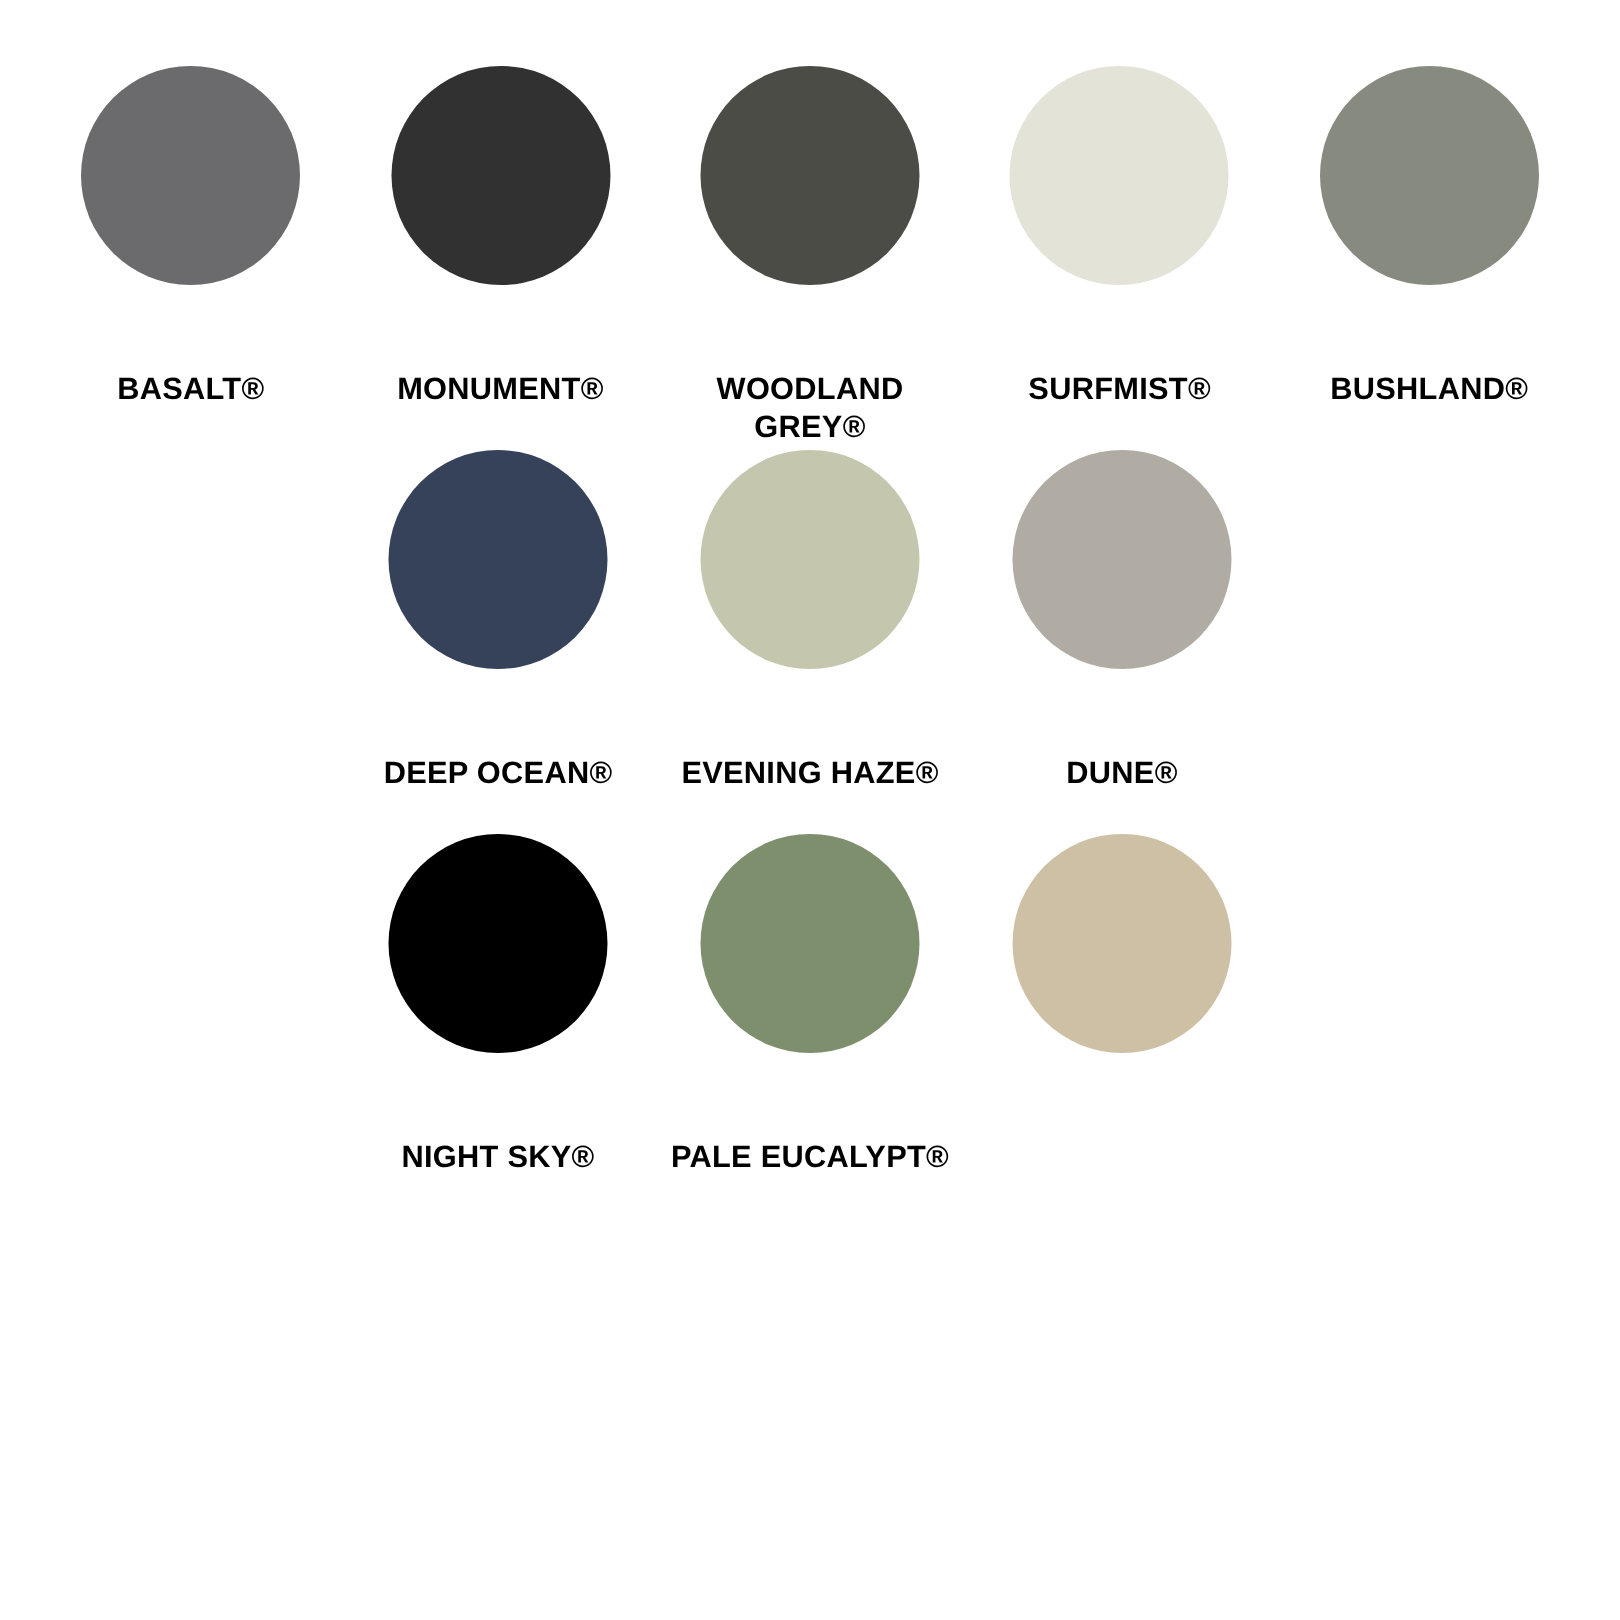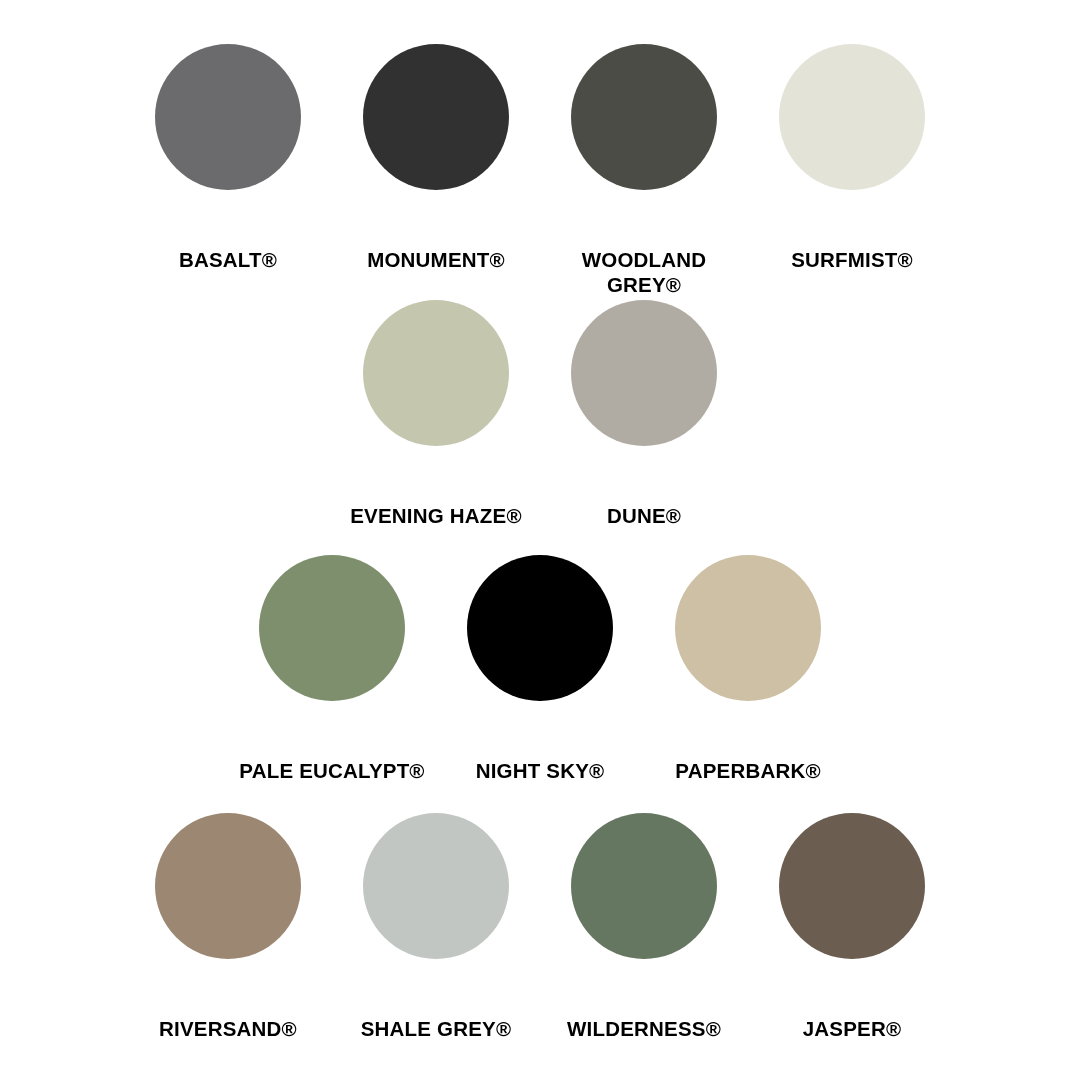--- a/index.html
+++ b/index.html
@@ -76,57 +76,46 @@
         <div class="swatch-label">MONUMENT®</div>
       </div>
       <div class="swatch-cell">
         <span class="swatch-circle" style="background: rgb(74, 76, 69);"></span>
         <div class="swatch-label">WOODLAND GREY®</div>
       </div>
       <div class="swatch-cell">
         <span class="swatch-circle" style="background: rgb(228, 227, 216);"></span>
         <div class="swatch-label">SURFMIST®</div>
       </div>
+      <div class="swatch-cell">
+        <span class="swatch-circle" style="background: rgb(135, 138, 127);"></span>
+        <div class="swatch-label">BUSHLAND®</div>
+      </div>
     </div>
   <div class="swatch-row">
+      <div class="swatch-cell">
+        <span class="swatch-circle" style="background: rgb(53, 66, 90);"></span>
+        <div class="swatch-label">DEEP OCEAN®</div>
+      </div>
       <div class="swatch-cell">
         <span class="swatch-circle" style="background: rgb(197, 198, 174);"></span>
         <div class="swatch-label">EVENING HAZE®</div>
       </div>
       <div class="swatch-cell">
         <span class="swatch-circle" style="background: rgb(176, 172, 164);"></span>
         <div class="swatch-label">DUNE®</div>
       </div>
     </div>
   <div class="swatch-row">
       <div class="swatch-cell">
+        <span class="swatch-circle" style="background: rgb(0, 0, 0);"></span>
+        <div class="swatch-label">NIGHT SKY®</div>
+      </div>
+      <div class="swatch-cell">
         <span class="swatch-circle" style="background: rgb(126, 143, 110);"></span>
         <div class="swatch-label">PALE EUCALYPT®</div>
       </div>
       <div class="swatch-cell">
-        <span class="swatch-circle" style="background: rgb(0, 0, 0);"></span>
-        <div class="swatch-label">NIGHT SKY®</div>
-      </div>
-      <div class="swatch-cell">
         <span class="swatch-circle" style="background: rgb(205, 192, 165);"></span>
-        <div class="swatch-label">PAPERBARK®</div>
-      </div>
-    </div>
-  <div class="swatch-row row-last">
-      <div class="swatch-cell">
-        <span class="swatch-circle" style="background: rgb(156, 136, 114);"></span>
-        <div class="swatch-label">RIVERSAND®</div>
-      </div>
-      <div class="swatch-cell">
-        <span class="swatch-circle" style="background: rgb(194, 198, 194);"></span>
-        <div class="swatch-label">SHALE GREY®</div>
-      </div>
-      <div class="swatch-cell">
-        <span class="swatch-circle" style="background: rgb(101, 119, 96);"></span>
-        <div class="swatch-label">WILDERNESS®</div>
-      </div>
-      <div class="swatch-cell">
-        <span class="swatch-circle" style="background: rgb(107, 93, 79);"></span>
-        <div class="swatch-label">JASPER®</div>
       </div>
     </div>
 
 </div>
 
 </body></html>

